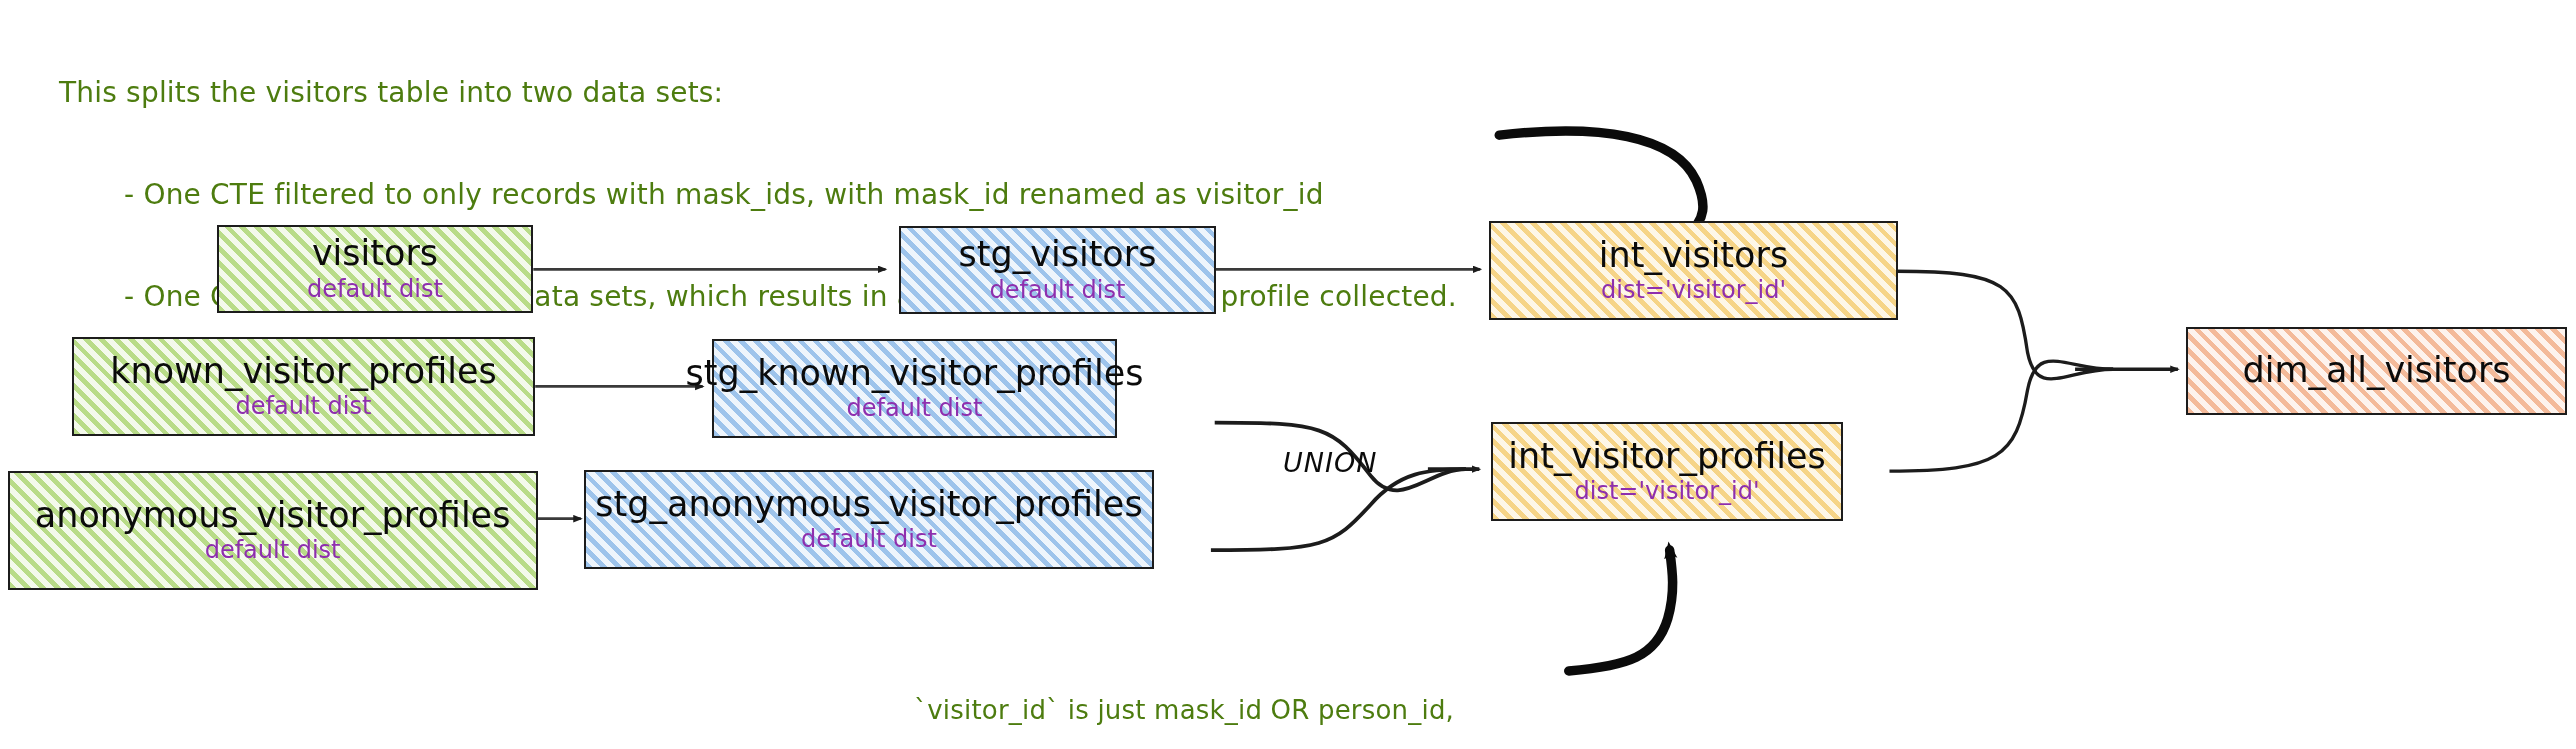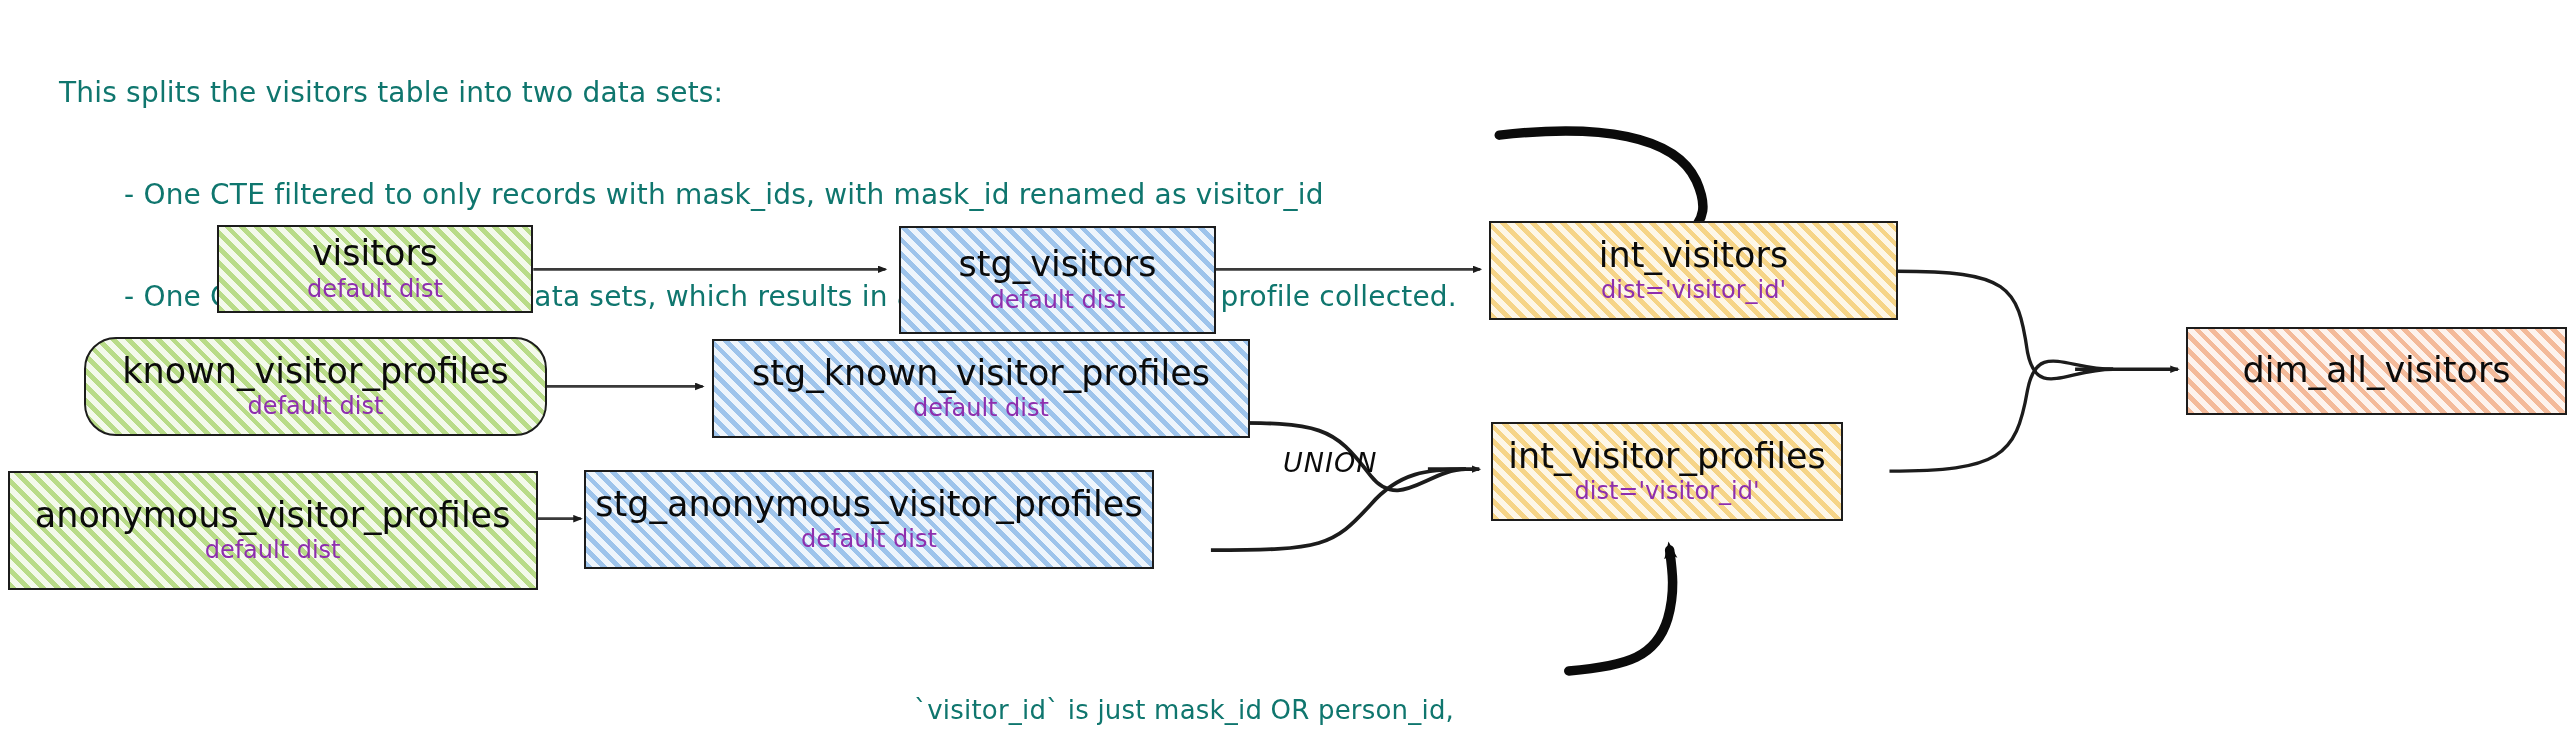--- a/index.html
+++ b/index.html
@@ -6,21 +6,21 @@
   html,body{margin:0;padding:0;background:#ffffff;}
   body{
     font-family:"DejaVu Sans","Liberation Sans",sans-serif;
     width:2576px;height:749px;position:relative;overflow:hidden;
   }
   #canvas{position:absolute;left:0;top:0;width:2576px;height:749px;}
 
   
   .note{
     position:absolute;
-    color:#0f766e;
+    color:#4d7c0f;
     white-space:pre;
     font-family:"DejaVu Sans","Liberation Sans",sans-serif;
     font-weight:400;
     letter-spacing:0.2px;
   }
   #top-note{left:59px;top:7.6px;font-size:28px;line-height:34px;}
   #top-note .lead{display:block;}
   #top-note .bullet{display:block;padding-left:65px;}
 
   #bottom-note{
@@ -137,36 +137,36 @@
     
   </div>
 
   <div class="edge-label" style="left:1283px;top:447px;">UNION</div>
 
   <div class="node fill-green" style="left:217px;top:225px;width:316px;height:88px;">
     <div class="title">visitors</div>
     <div class="sub">default dist</div>
   </div>
 
-  <div class="node fill-green" style="left:84px;top:337px;width:463px;height:99px;border-radius:32px;">
+  <div class="node fill-green" style="left:72px;top:337px;width:463px;height:99px;">
     <div class="title">known_visitor_profiles</div>
     <div class="sub">default dist</div>
   </div>
 
   <div class="node fill-green" style="left:7.6px;top:471px;width:530px;height:119px;">
     <div class="title">anonymous_visitor_profiles</div>
     <div class="sub">default dist</div>
   </div>
 
-  <div class="node fill-blue" style="left:899px;top:226px;width:317px;height:108px;text-align:right;">
+  <div class="node fill-blue" style="left:899px;top:226px;width:317px;height:88px;text-align:right;">
     <div class="title">stg_visitors</div>
     <div class="sub">default dist</div>
   </div>
 
-  <div class="node fill-blue" style="left:712px;top:339px;width:538px;height:99px;">
+  <div class="node fill-blue" style="left:712px;top:339px;width:405px;height:99px;">
     <div class="title">stg_known_visitor_profiles</div>
     <div class="sub">default dist</div>
   </div>
 
   <div class="node fill-blue" style="left:584px;top:470px;width:570px;height:99px;">
     <div class="title">stg_anonymous_visitor_profiles</div>
     <div class="sub">default dist</div>
   </div>
 
   <div class="node fill-yellow" style="left:1489px;top:221px;width:409px;height:99px;">

